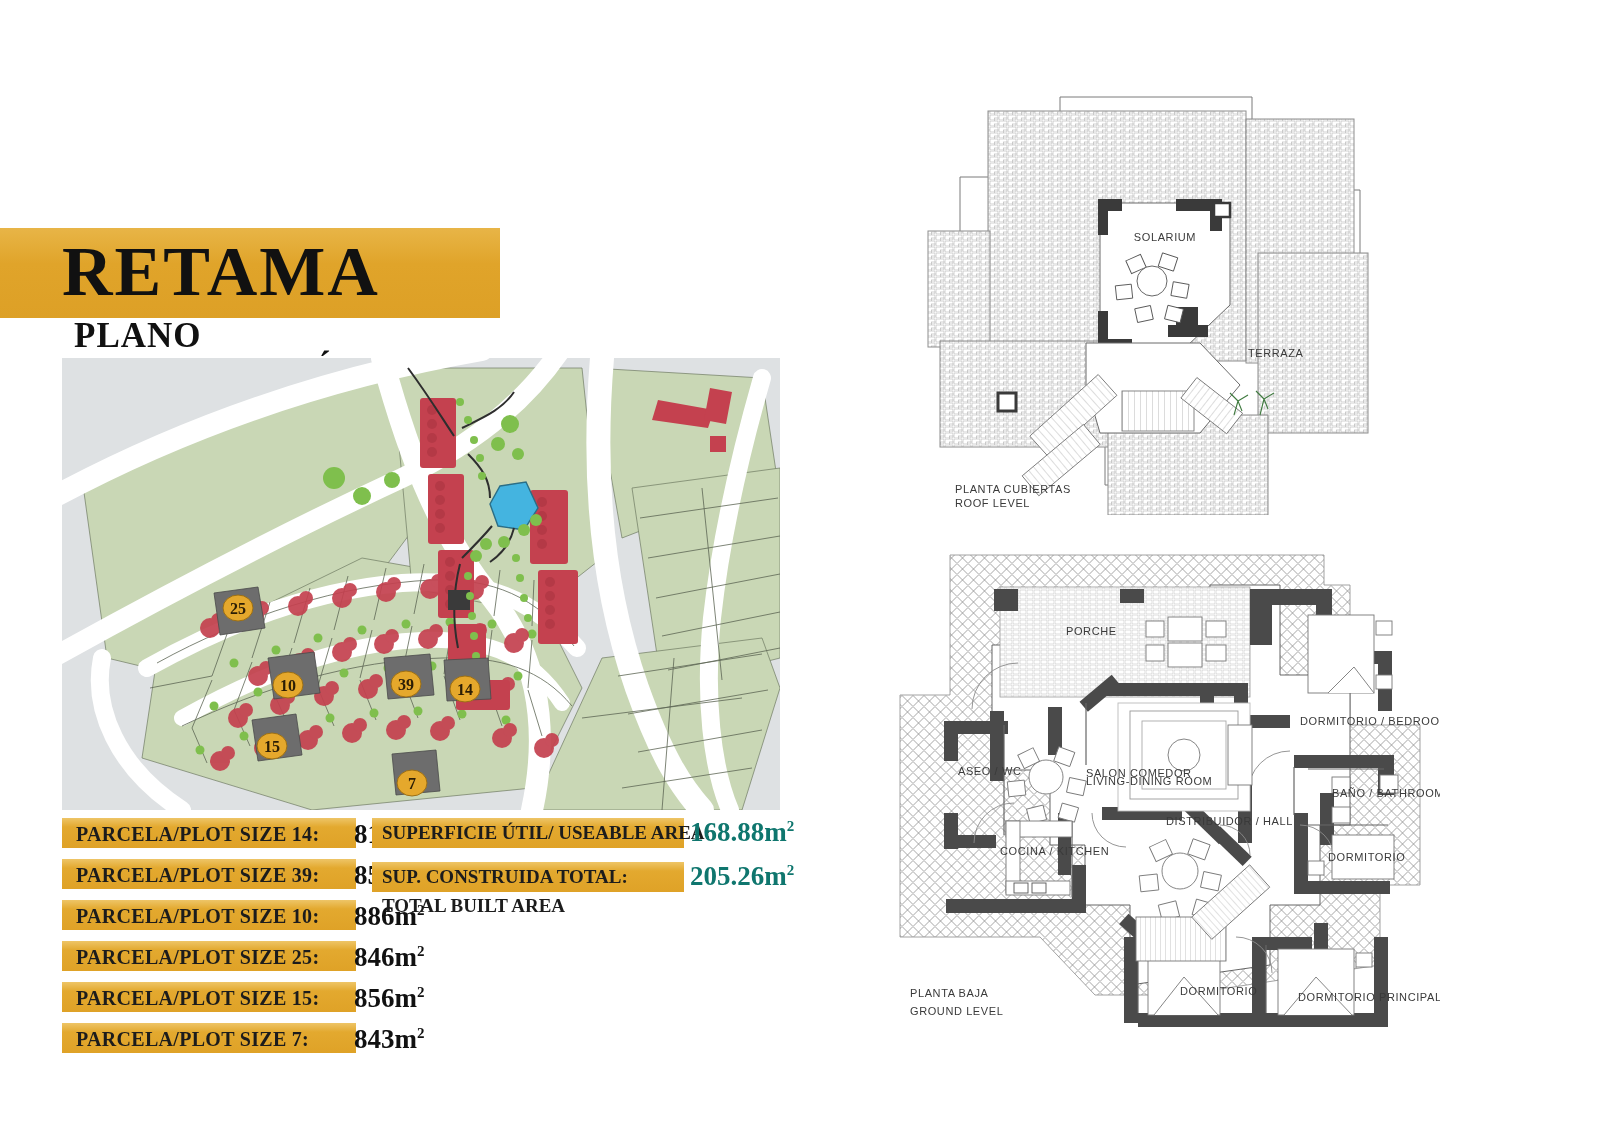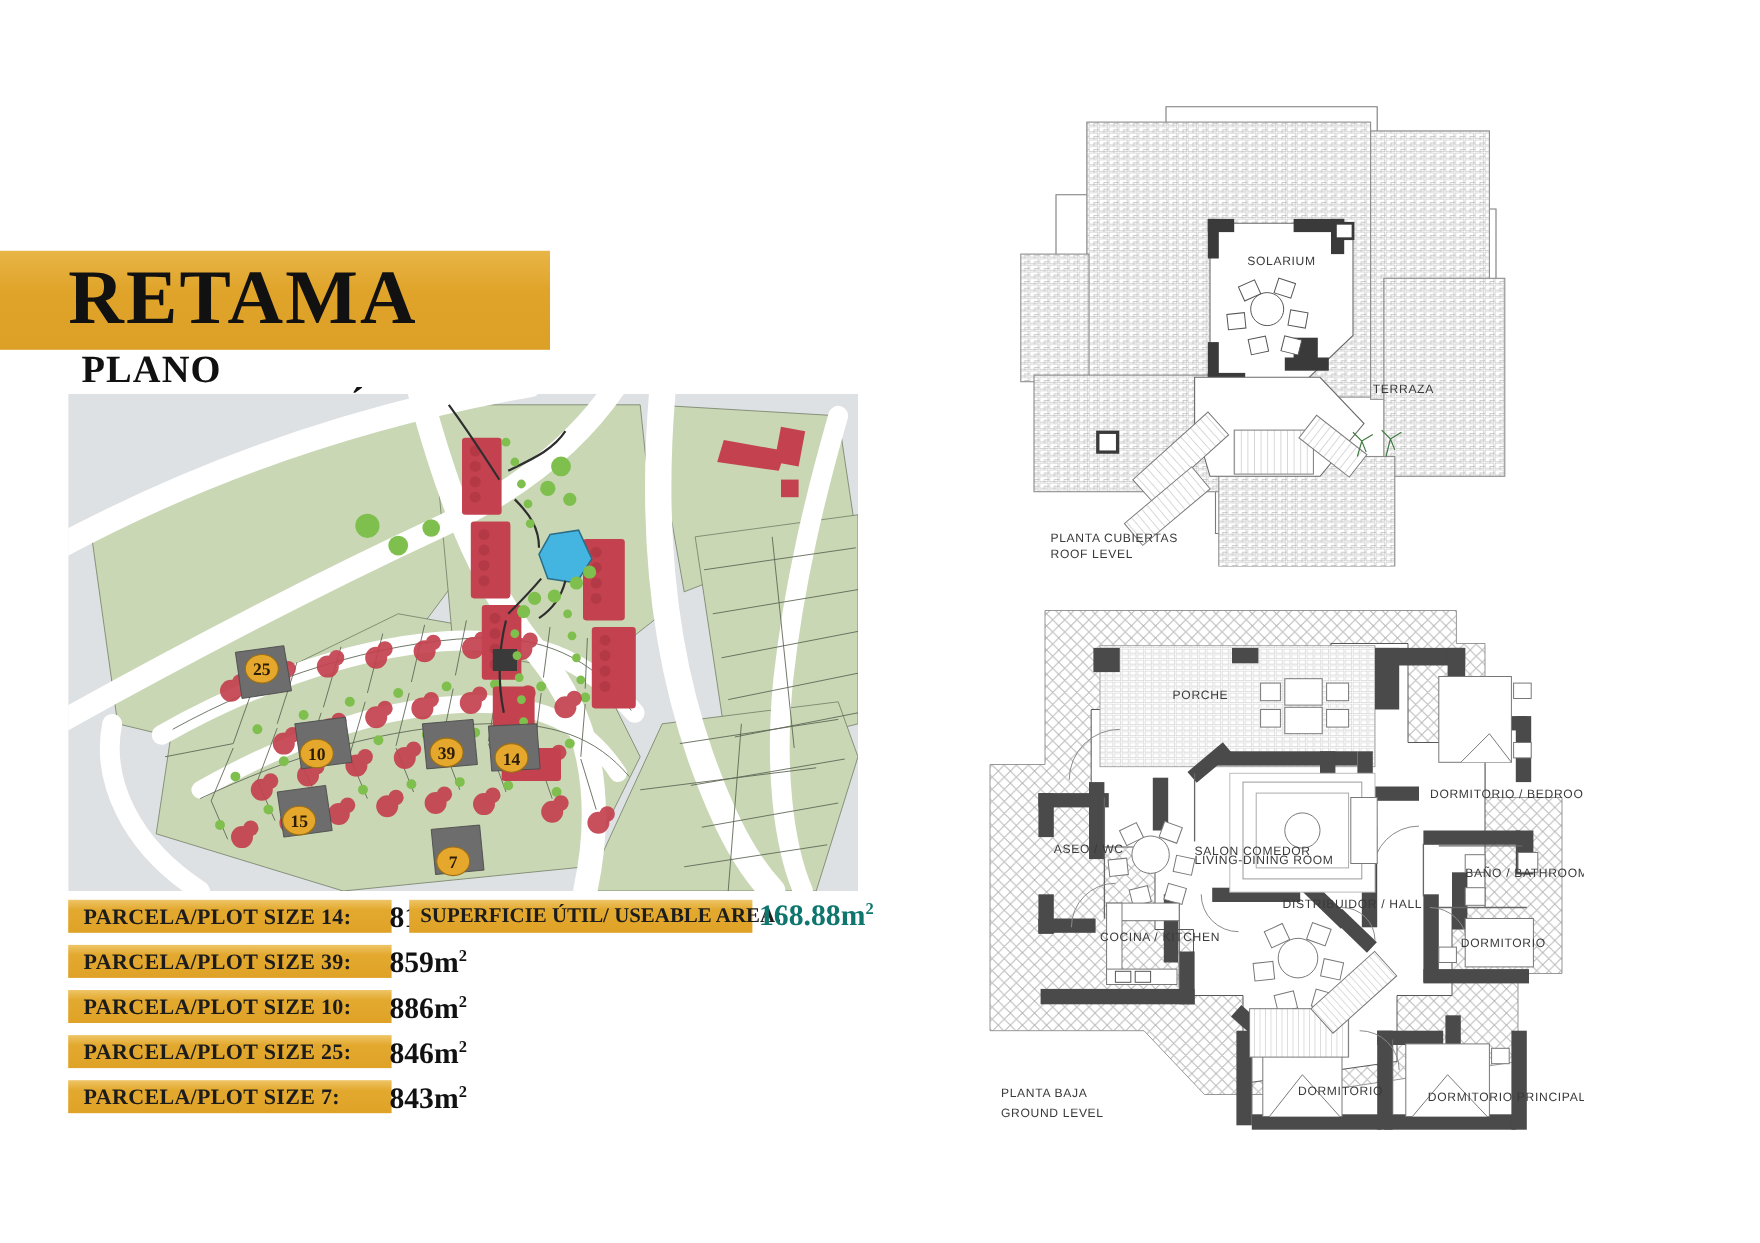--- a/index.html
+++ b/index.html
@@ -372,30 +372,41 @@
       <div class="plot-label">PARCELA/PLOT SIZE 10:</div>
       <div class="plot-value">886m<sup>2</sup></div>
     </div>
     <div class="plot-row">
       <div class="plot-bar"></div>
       <div class="plot-label">PARCELA/PLOT SIZE 25:</div>
       <div class="plot-value">846m<sup>2</sup></div>
     </div>
     <div class="plot-row">
       <div class="plot-bar"></div>
+      <div class="plot-label">PARCELA/PLOT SIZE 15:</div>
+      <div class="plot-value">856m<sup>2</sup></div>
+    </div>
+    <div class="plot-row">
+      <div class="plot-bar"></div>
       <div class="plot-label">PARCELA/PLOT SIZE 7:</div>
       <div class="plot-value">843m<sup>2</sup></div>
     </div>
   </div>
 
 <div id="area-table">
     <div class="area-row" style="height: 40px;">
       <div class="area-bar"></div>
       <div class="area-label">SUPERFICIE ÚTIL/ USEABLE AREA:</div>
       <div class="area-value">168.88m<sup>2</sup></div>
+    </div>
+    <div class="area-row" style="height: 62px;">
+      <div class="area-bar"></div>
+      <div class="area-label">SUP. CONSTRUIDA TOTAL:</div>
+      <div class="area-sub">TOTAL BUILT AREA</div>
+      <div class="area-value">205.26m<sup>2</sup></div>
     </div>
   </div>
 
 <div id="roof-plan">
 <svg class="plan-svg" viewBox="0 0 470 430" xmlns="http://www.w3.org/2000/svg">
   <defs>
     <pattern id="tile" width="9" height="6" patternUnits="userSpaceOnUse">
       <rect width="9" height="6" fill="#ffffff"></rect>
       <rect x="0" y="0" width="8" height="5" fill="none" stroke="#b4b4b4" stroke-width="0.6"></rect>
       <rect x="4.5" y="3" width="8" height="5" fill="none" stroke="#b4b4b4" stroke-width="0.6"></rect>

